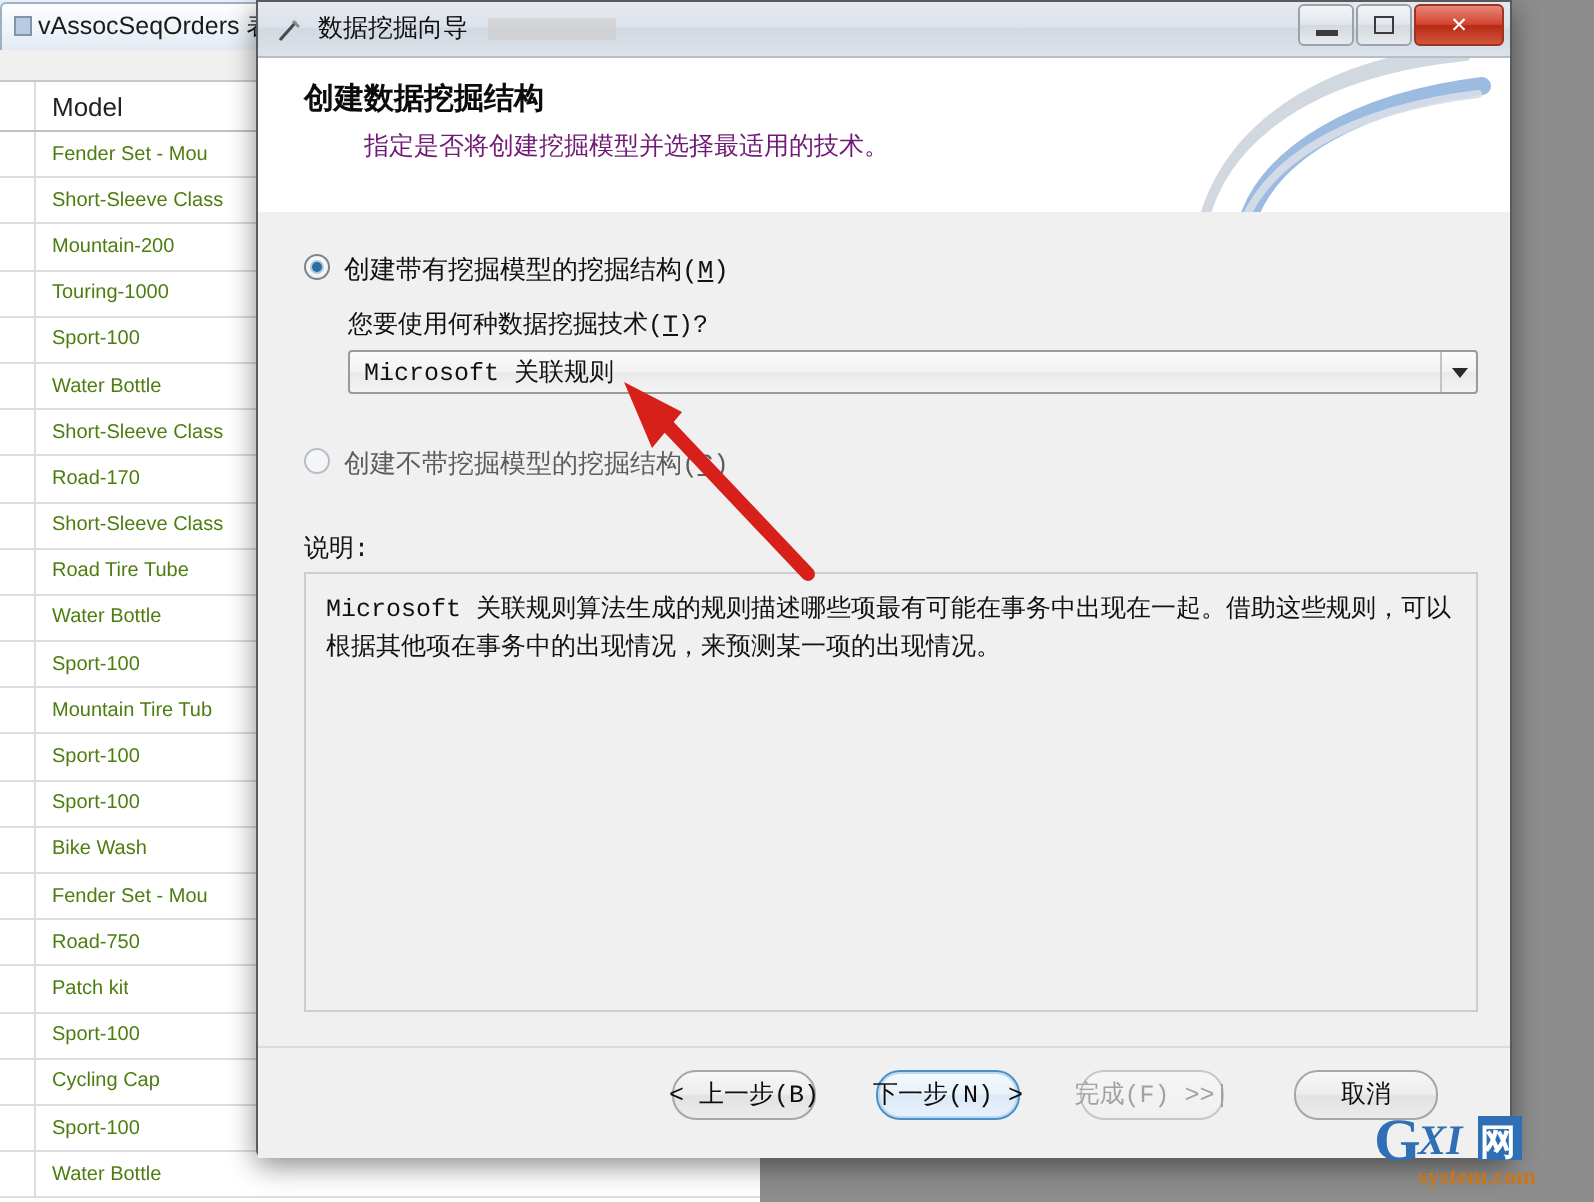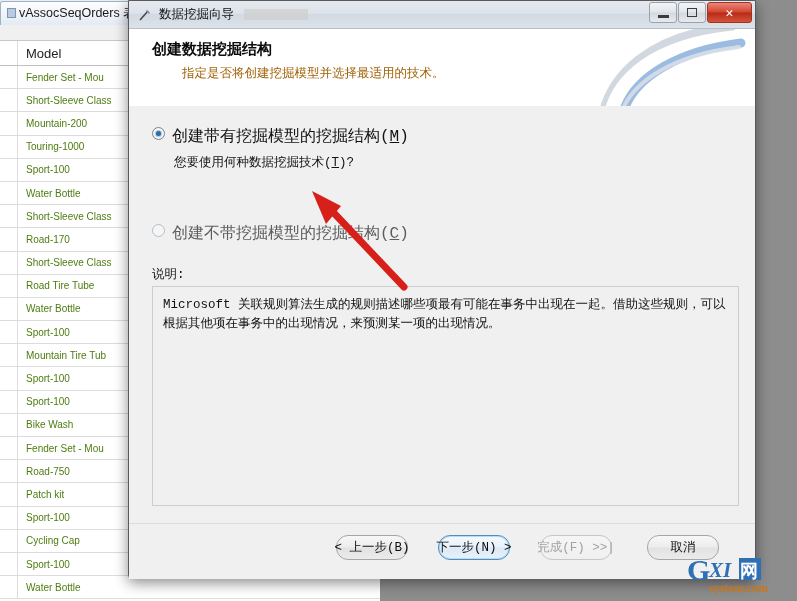--- a/index.html
+++ b/index.html
@@ -115,21 +115,21 @@
   .dlg-header {
     position: relative; height: 82px; background: #ffffff;
     border-bottom: 1px solid #cfcfcf; overflow: hidden;
   }
   .dlg-h1 {
     position: absolute; left: 23px; top: 11px;
     font-size: 15px; font-weight: bold; color: #0b0b0b;
   }
   .dlg-h2 {
     position: absolute; left: 53px; top: 36px;
-    font-size: 12.5px; color: #a16207;
+    font-size: 12.5px; color: #701a75;
   }
   .swoosh { position: absolute; right: -16px; top: -8px; width: 190px; height: 110px; }
 
   
   .dlg-body {
     position: absolute; left: 0; right: 0; top: 105px; height: 417px;
     background: #f0f0f0;
   }
   .inner-panel {
     position: absolute; left: 18px; top: 0px; right: 18px; bottom: 17px;
@@ -142,21 +142,21 @@
     background: radial-gradient(circle at 50% 40%, #ffffff 0%, #f2f4f6 60%, #dfe3e8 100%);
     flex: 0 0 13px; margin-top: 1px; position: relative;
   }
   .radio.checked::after {
     content: ""; position: absolute; left: 3px; top: 3px;
     width: 5px; height: 5px; border-radius: 50%;
     background: #2b6ca3;
     box-shadow: 0 0 0 1px rgba(43,108,163,.35);
   }
   .radio.disabled { border-color: #b8bdc4; background: #f4f5f6; }
-  .radio-label { margin-left: 7px; font-size: 16px; color: #111; white-space: nowrap; }
+  .radio-label { margin-left: 7px; font-size: 13px; color: #111; white-space: nowrap; }
   .radio-label.dim { color: #5c5c5c; }
   .u { text-decoration: underline; }
 
   .sub-label {
     position: absolute; font-size: 12.5px; color: #111; white-space: nowrap;
   }
   .combo {
     position: absolute; height: 22px;
     background: linear-gradient(to bottom,#fbfbfb 0%,#f2f2f2 48%,#eaeaea 52%,#f3f3f3 100%);
     border: 1px solid #9a9a9a; border-radius: 2px;
@@ -367,20 +367,26 @@
     <div class="dlg-body">
       <div class="inner-panel">
 
         <div class="radio-row" style="left:5px; top:20px;">
           <span class="radio checked"></span>
           <span class="radio-label"><span>创建带有挖掘模型的挖掘结构(</span><span class="u">M</span><span>)</span></span>
         </div>
 
         <div class="sub-label" style="left:27px; top:48px;"><span>您要使用何种数据挖掘技术(</span><span class="u">T</span><span>)?</span></div>
 
+        <div class="combo" style="left:27px; top:69px; width:565px;">
+          <span class="val">Microsoft 关联规则</span>
+          <span class="arrowbox">
+            <span class="caret"></span>
+          </span>
+        </div>
 
         <div class="radio-row" style="left:5px; top:117px;">
           <span class="radio disabled"></span>
           <span class="radio-label dim"><span>创建不带挖掘模型的挖掘结构(</span><span class="u">C</span><span>)</span></span>
         </div>
 
         <div class="sub-label" style="left:5px; top:160px;">说明:</div>
 
         <div class="desc-box" style="left:5px; top:180px; width:587px; height:220px;">
           <div class="desc-text">Microsoft 关联规则算法生成的规则描述哪些项最有可能在事务中出现在一起。借助这些规则，可以根据其他项在事务中的出现情况，来预测某一项的出现情况。</div>

